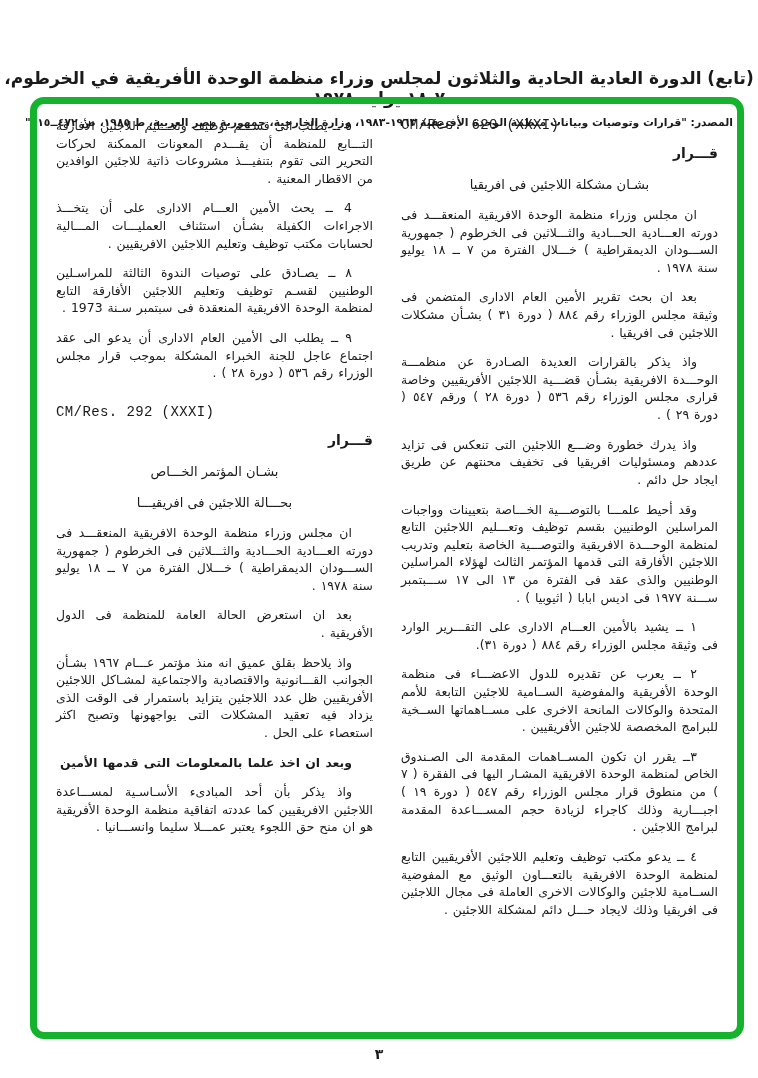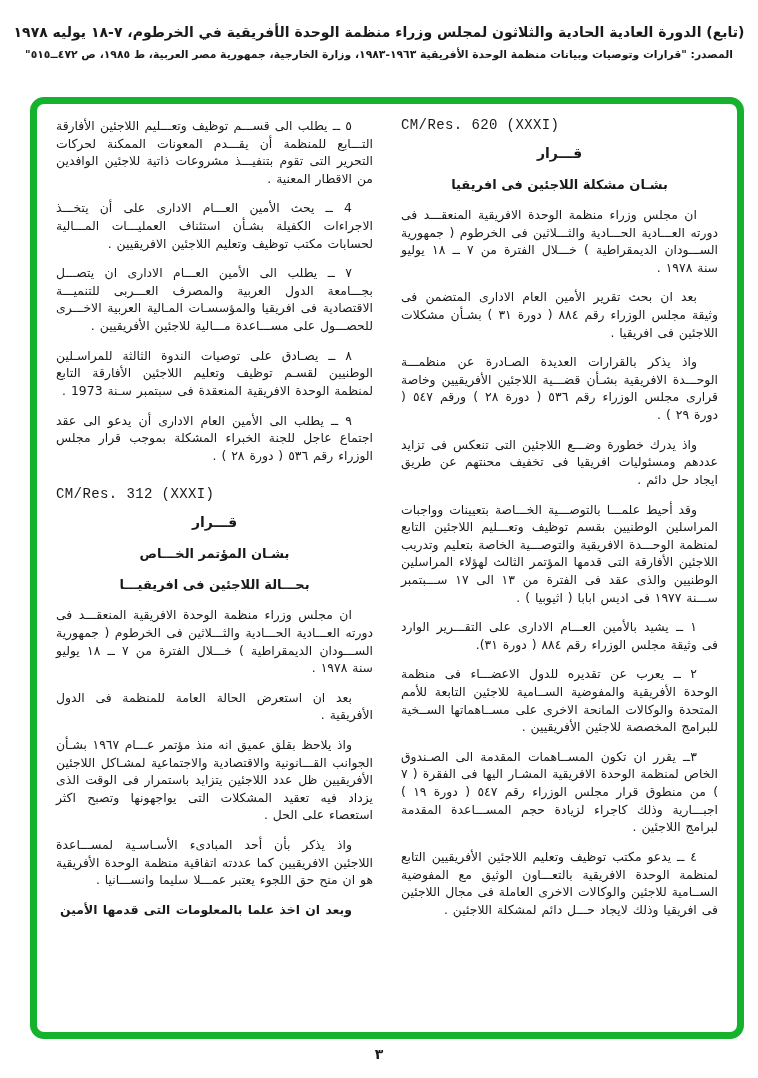--- a/index.html
+++ b/index.html
@@ -8,21 +8,21 @@
     background: #ffffff;
     font-family: "DejaVu Sans", sans-serif;
     color: #1a1a1a;
     position: relative;
     overflow: hidden;
   }
   .top-header {
     position: absolute; top: 24px; left: 0; width: 758px;
     text-align: center; direction: rtl;
   }
-  .header-line1 { font-size: 14px; font-weight: bold; letter-spacing: -0.2px; }
+  .header-line1 { font-size: 17px; font-weight: bold; letter-spacing: -0.2px; margin-top: 44px; }
   .header-line2 { font-size: 10.8px; font-weight: bold; margin-top: 8px; }
   .page-frame {
     position: absolute; left: 30px; top: 97px;
     width: 714px; height: 942px;
     border: 7px solid #15b22e;
     border-radius: 14px;
     box-sizing: border-box;
   }
   .content {
     position: absolute; left: 30px; top: 97px;
@@ -35,25 +35,25 @@
     overflow: hidden;
   }
   .col { flex: 1 1 0; min-width: 0; }
   .rescode {
     font-family: Liberation Mono, monospace;
     font-size: 14px; letter-spacing: 0.4px;
     direction: ltr; text-align: left;
     margin: 0 0 12px 0;
   }
   .res-heading {
-    text-align: center; font-weight: bold;
+    text-align: right; font-weight: bold;
     font-size: 14px; margin: 8px 0 14px 0;
   }
   .res-subject {
-    text-align: center; font-weight: bold;
+    text-align: center; font-weight: normal;
     font-size: 13px; margin: 16px 0 14px 0;
   }
   .res-subject.tight { margin-bottom: 8px; text-align: center; }
   .para {
     font-size: 12.4px; line-height: 1.42;
     text-align: justify;
     margin: 0 0 12px 0;
     text-indent: 1.7em;
     word-spacing: 1px;
   }
@@ -87,32 +87,31 @@
     <p class="para">وقد أحيط علمـــا بالتوصـــية الخـــاصة بتعيينات وواجبات المراسلين الوطنيين بقسم توظيف وتعـــليم اللاجئين التابع لمنظمة الوحـــدة الافريقية والتوصـــية الخاصة بتعليم وتدريب اللاجئين الأفارقة التى قدمها المؤتمر الثالث لهؤلاء المراسلين الوطنيين والذى عقد فى الفترة من ١٣ الى ١٧ ســـبتمبر ســـنة ١٩٧٧ فى اديس ابابا ( اثيوبيا ) .</p>
     <p class="para">١ ــ يشيد بالأمين العـــام الادارى على التقـــرير الوارد فى وثيقة مجلس الوزراء رقم ٨٨٤ ( دورة ٣١).</p>
     <p class="para">٢ ــ يعرب عن تقديره للدول الاعضـــاء فى منظمة الوحدة الأفريقية والمفوضية الســامية للاجئين التابعة للأمم المتحدة والوكالات المانحة الاخرى على مســاهماتها الســخية للبرامج المخصصة للاجئين الأفريقيين .</p>
     <p class="para">٣ــ يقرر ان تكون المســاهمات المقدمة الى الصـندوق الخاص لمنظمة الوحدة الافريقية المشـار اليها فى الفقرة ( ٧ ) من منطوق قرار مجلس الوزراء رقم ٥٤٧ ( دورة ١٩ ) اجبـــارية وذلك كاجراء لزيادة حجم المســـاعدة المقدمة لبرامج اللاجئين .</p>
     <p class="para">٤ ــ يدعو مكتب توظيف وتعليم اللاجئين الأفريقيين التابع لمنظمة الوحدة الافريقية بالتعـــاون الوثيق مع المفوضية الســامية للاجئين والوكالات الاخرى العاملة فى مجال اللاجئين فى افريقيا وذلك لايجاد حـــل دائم لمشكلة اللاجئين .</p>
   </div>
 
   <div class="col">
     <p class="para">٥ ــ يطلب الى قســـم توظيف وتعـــليم اللاجئين الأفارقة التـــابع للمنظمة أن يقـــدم المعونات الممكنة لحركات التحرير التى تقوم بتنفيـــذ مشروعات ذاتية للاجئين الوافدين من الاقطار المعنية .</p>
     <p class="para">4 ــ يحث الأمين العـــام الادارى على أن يتخـــذ الاجراءات الكفيلة بشـأن استئناف العمليـــات المـــالية لحسابات مكتب توظيف وتعليم اللاجئين الافريقيين .</p>
-    <p class="para">٧ ــ يطلب الى الأمين العـــام الادارى ان يتصـــل بجـــامعة الدول العربية والمصرف العـــربى للتنميـــة الاقتصادية فى افريقيا والمؤسسـات المـالية العربية الاخـــرى للحصـــول على مســـاعدة مـــالية للاجئين الأفريقيين .</p>
     <p class="para">٨ ــ يصـادق على توصيات الندوة الثالثة للمراسـلين الوطنيين لقسـم توظيف وتعليم اللاجئين الأفارقة التابع لمنظمة الوحدة الافريقية المنعقدة فى سبتمبر سـنة 1973 .</p>
     <p class="para">٩ ــ يطلب الى الأمين العام الادارى أن يدعو الى عقد اجتماع عاجل للجنة الخبراء المشكلة بموجب قرار مجلس الوزراء رقم ٥٣٦ ( دورة ٢٨ ) .</p>
 
     <div class="res-block-621">
-      <div class="rescode">CM/Res. 312 (XXXI)</div>
+      <div class="rescode">CM/Res. 292 (XXXI)</div>
       <div class="res-heading">قـــرار</div>
       <div class="res-subject tight">بشـان المؤتمر الخـــاص</div>
       <div class="res-subject">بحـــالة اللاجئين فى افريقيـــا</div>
       <p class="para">ان مجلس وزراء منظمة الوحدة الافريقية المنعقـــد فى دورته العـــادية الحـــادية والثـــلاثين فى الخرطوم ( جمهورية الســـودان الديمقراطية ) خـــلال الفترة من ٧ ــ ١٨ يوليو سنة ١٩٧٨ .</p>
       <p class="para">بعد ان استعرض الحالة العامة للمنظمة فى الدول الأفريقية .</p>
       <p class="para">واذ يلاحظ بقلق عميق انه منذ مؤتمر عـــام ١٩٦٧ بشـأن الجوانب القـــانونية والاقتصادية والاجتماعية لمشـاكل اللاجئين الأفريقيين ظل عدد اللاجئين يتزايد باستمرار فى الوقت الذى يزداد فيه تعقيد المشكلات التى يواجهونها وتصبح اكثر استعصاء على الحل .</p>
+      <p class="para bold">وبعد ان اخذ علما بالمعلومات التى قدمها الأمين</p>
       <p class="para">واذ يذكر بأن أحد المبادىء الأسـاسـية لمســـاعدة اللاجئين الافريقيين كما عددته اتفاقية منظمة الوحدة الأفريقية هو ان منح حق اللجوء يعتبر عمـــلا سليما وانســـانيا .</p>
-      <p class="para bold">وبعد ان اخذ علما بالمعلومات التى قدمها الأمين</p>
     </div>
   </div>
 
 </div>
 
 <div class="page-number">٣</div>
 
 </body></html>

